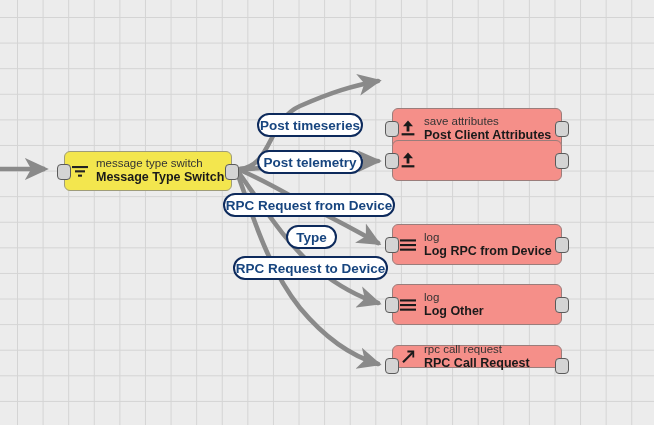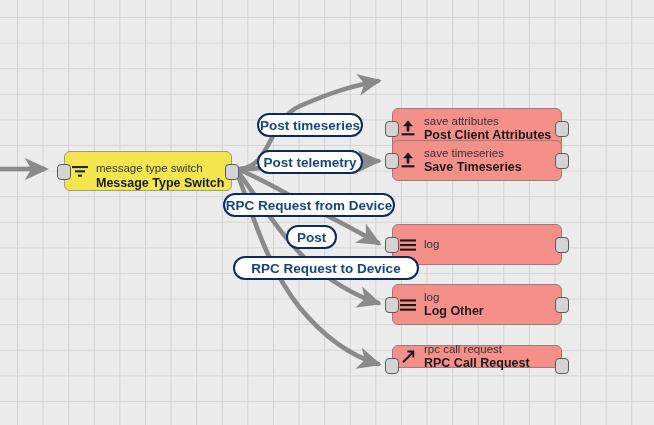--- a/index.html
+++ b/index.html
@@ -37,21 +37,20 @@
     box-sizing: border-box;
     border: 1px solid #999;
     border-radius: 6px;
     display: flex;
     align-items: center;
     box-shadow: 0 0 0 0 rgba(0,0,0,0);
   }
   .node.switch {
     background: #f3e64e;
     border-color: #9e9c7a;
-    align-items: flex-end;
   }
   .node.action {
     background: #f58f89;
     border-color: #9a7d7b;
   }
   .node-icon {
     width: 30px;
     min-width: 30px;
     height: 100%;
     display: flex;
@@ -160,38 +159,35 @@
     <div class="port" style="right:-8px; top:12px;"></div>
   </div>
 
   <div class="node action" style="left:392px; top:140px; width:170px; height:41px;">
     <div class="node-icon">
       <svg class="icon-svg" width="16" height="17" viewBox="0 0 16 17" xmlns="http://www.w3.org/2000/svg">
         <path d="M8 0.6 L13 6.2 L9.4 6.2 L9.4 11.4 L6.6 11.4 L6.6 6.2 L3 6.2 Z" fill="#1a1a1a"></path>
         <rect x="1.6" y="13.2" width="12.8" height="2.2" fill="#1a1a1a"></rect>
       </svg>
     </div>
-    <div class="node-labels">
-      <span class="node-type">save timeseries</span>
-      <span class="node-name">Save Timeseries</span>
-    </div>
     <div class="port" style="left:-8px; top:12px;"></div>
     <div class="port" style="right:-8px; top:12px;"></div>
   </div>
 
   <div class="node action" style="left:392px; top:224px; width:170px; height:41px;">
     <div class="node-icon">
       <svg class="icon-svg" width="18" height="14" viewBox="0 0 18 14" xmlns="http://www.w3.org/2000/svg">
         <rect x="1" y="1.4" width="16" height="2.1" fill="#1a1a1a"></rect>
         <rect x="1" y="6.0" width="16" height="2.1" fill="#1a1a1a"></rect>
         <rect x="1" y="10.6" width="16" height="2.1" fill="#1a1a1a"></rect>
       </svg>
     </div>
     <div class="node-labels">
       <span class="node-type">log</span>
+      <span class="node-name">Log RPC from Device</span>
     </div>
     <div class="port" style="left:-8px; top:12px;"></div>
     <div class="port" style="right:-8px; top:12px;"></div>
   </div>
 
   <div class="node action" style="left:392px; top:284px; width:170px; height:41px;">
     <div class="node-icon">
       <svg class="icon-svg" width="18" height="14" viewBox="0 0 18 14" xmlns="http://www.w3.org/2000/svg">
         <rect x="1" y="1.4" width="16" height="2.1" fill="#1a1a1a"></rect>
         <rect x="1" y="6.0" width="16" height="2.1" fill="#1a1a1a"></rect>
@@ -220,17 +216,17 @@
     <div class="port" style="left:-8px; top:12px;"></div>
     <div class="port" style="right:-8px; top:12px;"></div>
   </div>
 
   <div class="pill" style="left:257px; top:113px; width:106px;">Post timeseries</div>
 
   <div class="pill" style="left:257px; top:150px; width:106px;text-align:right;">Post telemetry</div>
 
   <div class="pill" style="left:223px; top:193px; width:172px;">RPC Request from Device</div>
 
-  <div class="pill" style="left:286px; top:225px; width:51px;">Post</div>
-
-  <div class="pill" style="left:233px; top:256px; width:186px;">RPC Request to Device</div>
+  <div class="pill" style="left:286px; top:225px; width:51px;">Type</div>
+
+  <div class="pill" style="left:233px; top:256px; width:155px;">RPC Request to Device</div>
 
 </div>
 
 </body></html>

